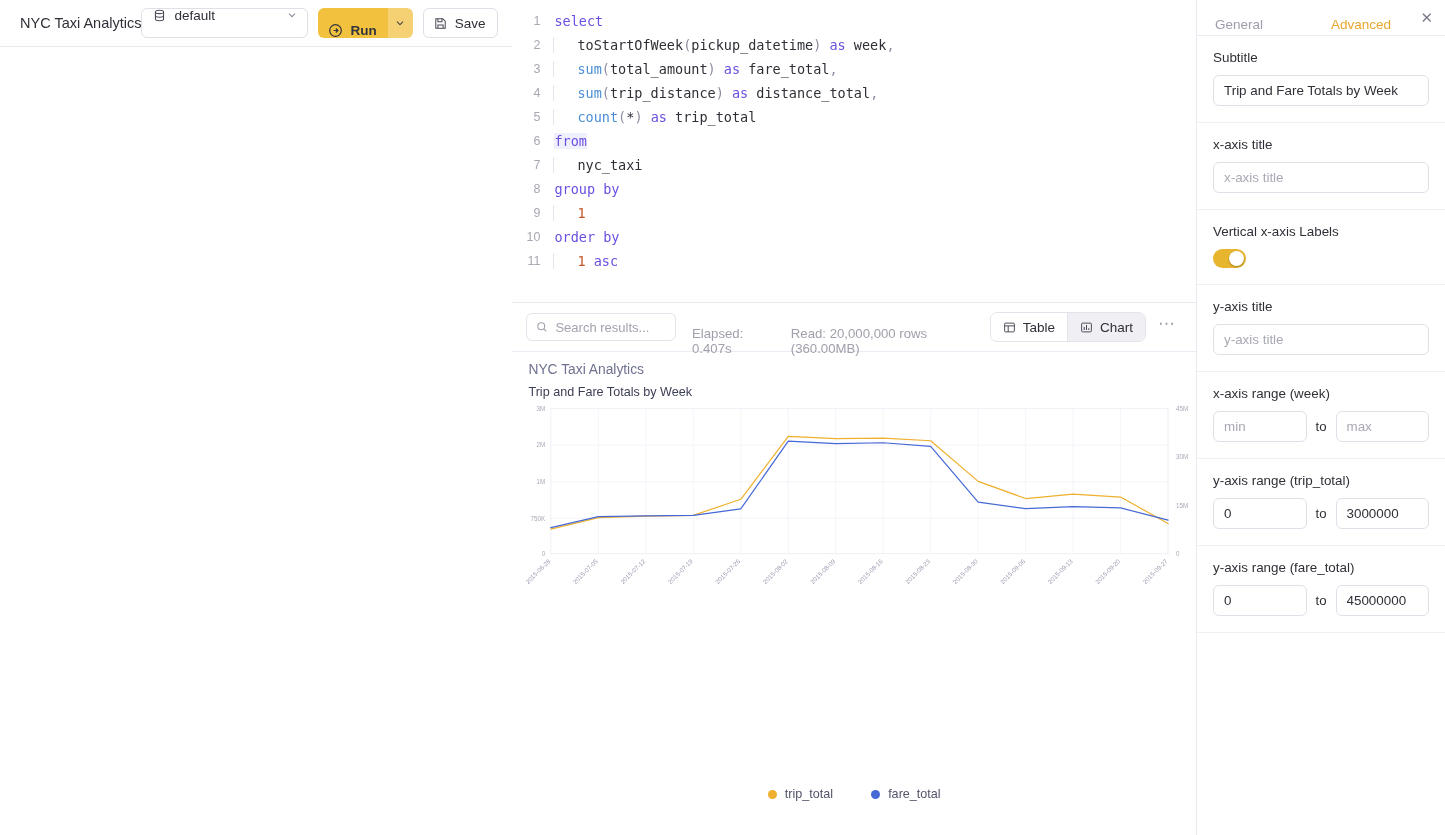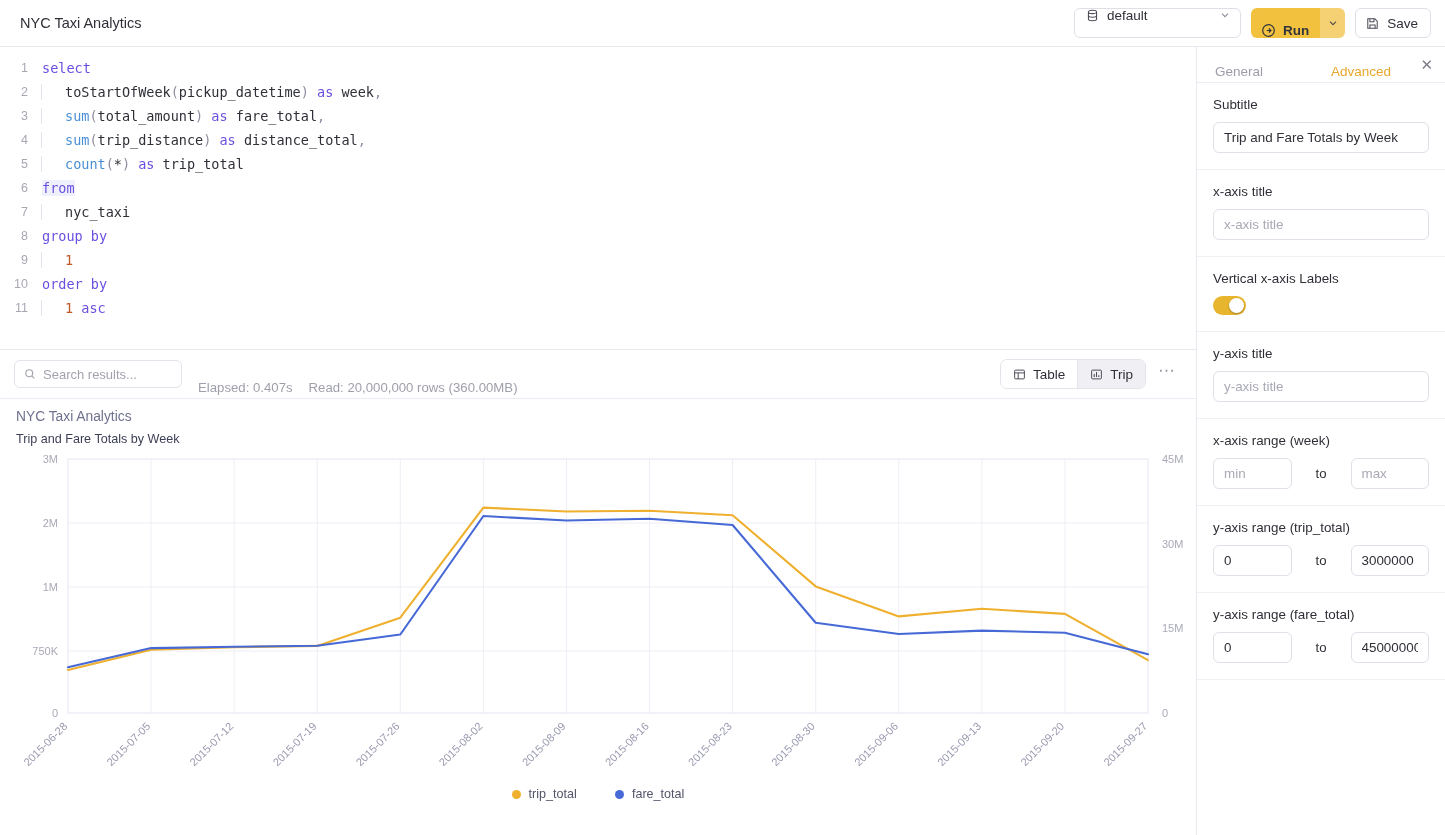--- a/index.html
+++ b/index.html
@@ -3,21 +3,21 @@
 <meta charset="utf-8">
 <style>
   * { box-sizing: border-box; margin: 0; padding: 0; }
   html, body {
     width: 1445px; height: 835px;
     font-family: "Liberation Sans", sans-serif;
     background: #ffffff;
     color: #2f3037;
     overflow: hidden;
   }
-  .app { width: 1445px; height: 835px; display: flex; flex-direction: column; }
+  .app { width: 1445px; height: 835px; display: flex; flex-direction: row; }
 
   
   .topbar {
     height: 47px; min-height: 47px;
     display: flex; align-items: center;
     border-bottom: 1px solid #e8e8ef;
     padding: 0 14px 0 20px;
     background: #fff;
   }
   .app-title { font-size: 14.5px; color: #2f3037; font-weight: 400; }
@@ -125,21 +125,21 @@
 
   .panel-scroll { flex: 1; overflow: hidden; }
   .field { padding: 14px 16px 16px 16px; border-bottom: 1px solid #efeff4; }
   .field-label { font-size: 13.4px; color: #2f3037; margin-bottom: 10px; }
   .inp {
     width: 100%; height: 31px; border: 1px solid #e0e0e8; border-radius: 6px;
     padding: 0 10px; font-size: 13.4px; color: #2f3037;
     font-family: "Liberation Sans", sans-serif; background: #fff;
   }
   .inp::placeholder { color: #a9a9b6; }
-  .range-row { display: flex; align-items: center; gap: 24px; }
+  .range-row { display: flex; align-items: center; gap: 9px; }
   .range-row .inp { flex: 1; min-width: 0; }
   .to { font-size: 13.2px; color: #2f3037; }
 
   .toggle { width: 33px; height: 19px; border-radius: 10px; position: relative; }
   .toggle.on  { background: #e8b52f; }
   .toggle.off { background: #9a9aa4; }
   .toggle .knob {
     position: absolute; top: 2px; width: 15px; height: 15px; border-radius: 50%;
     background: #fff; box-shadow: 0 1px 2px rgba(0,0,0,.3);
   }
@@ -279,21 +279,21 @@
               </span>
               <span>Table</span>
             </div>
             <div class="seg active">
               <span class="ico">
                 <svg width="13" height="13" viewBox="0 0 16 16" fill="none" stroke="#4a4a57" stroke-width="1.2">
                   <rect x="2" y="2.6" width="12" height="10.8" rx="1.2"></rect>
                   <path d="M5.2 11V7.4M8 11V5M10.8 11V8.8" stroke-width="1.3"></path>
                 </svg>
               </span>
-              <span>Trip</span>
+              <span>Chart</span>
             </div>
           </div>
           <div class="kebab">⋯</div>
         </div>
       </div>
 
       <div class="chartwrap">
         <div class="chart-title">NYC Taxi Analytics</div>
         <div class="chart-sub">Trip and Fare Totals by Week</div>
 

